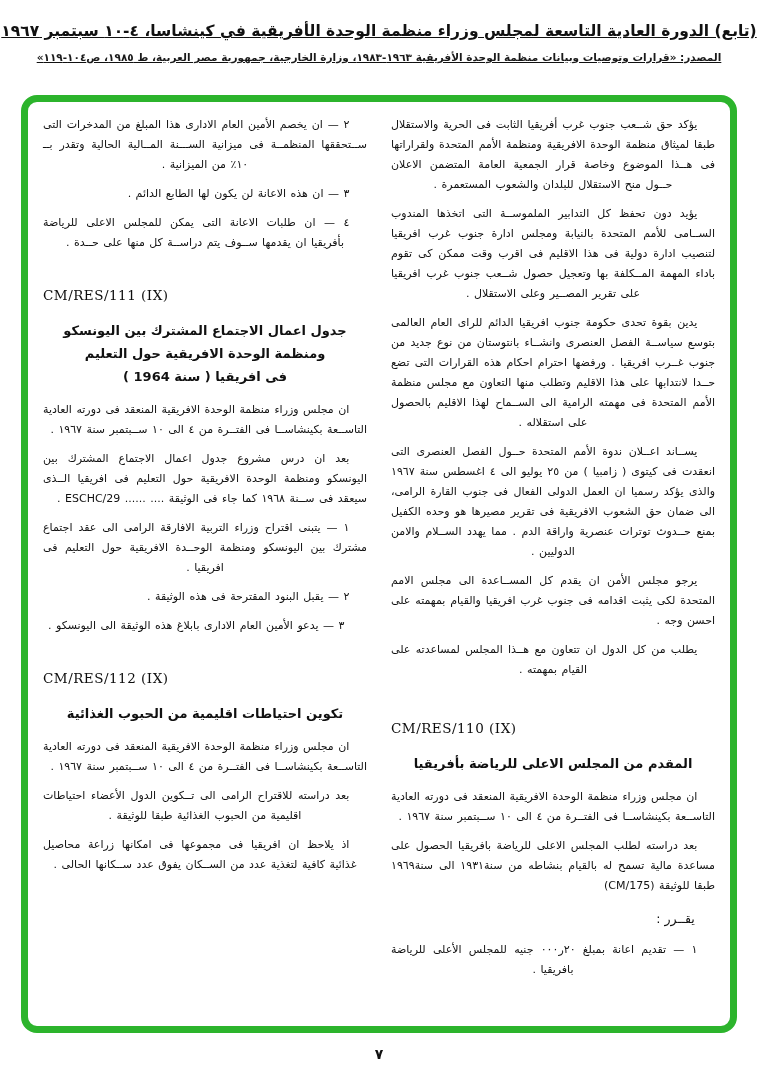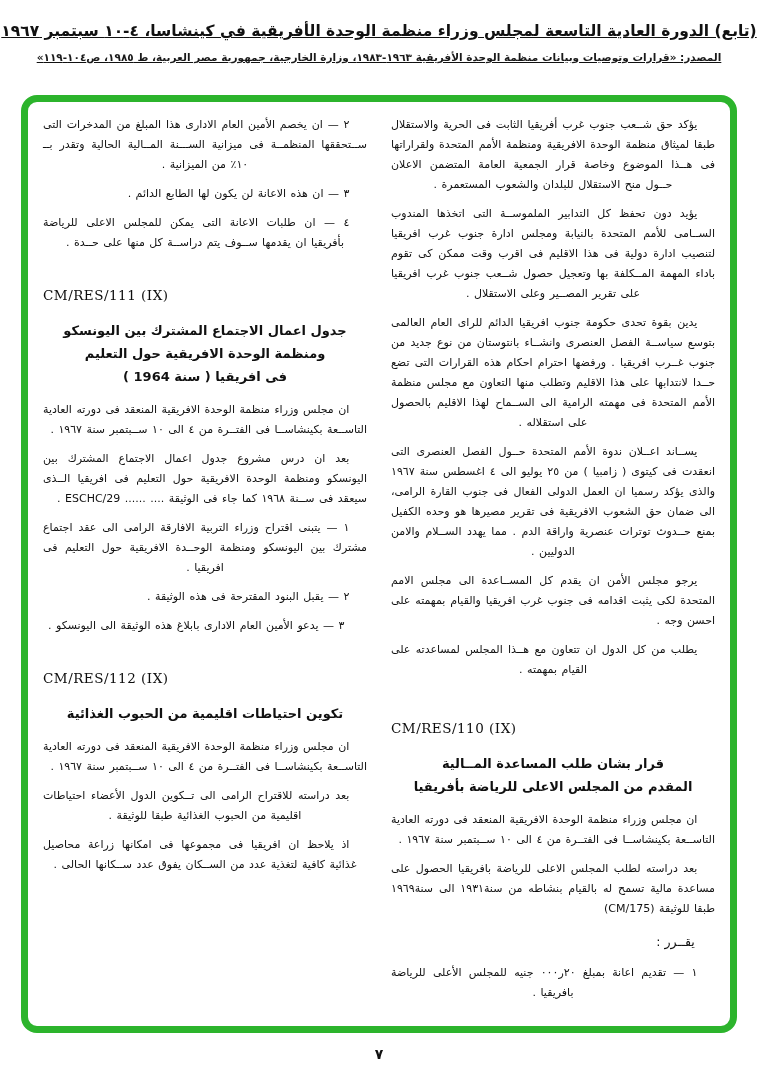--- a/index.html
+++ b/index.html
@@ -69,21 +69,20 @@
         <p class="b">يؤكد حق شــعب جنوب غرب أفريقيا الثابت فى الحرية والاستقلال طبقا لميثاق منظمة الوحدة الافريقية ومنظمة الأمم المتحدة ولقراراتها فى هــذا الموضوع وخاصة قرار الجمعية العامة المتضمن الاعلان حــول منح الاستقلال للبلدان والشعوب المستعمرة .</p>
         <p class="b">يؤيد دون تحفظ كل التدابير الملموســة التى اتخذها المندوب الســامى للأمم المتحدة بالنيابة ومجلس ادارة جنوب غرب افريقيا لتنصيب ادارة دولية فى هذا الاقليم فى اقرب وقت ممكن كى تقوم باداء المهمة المــكلفة بها وتعجيل حصول شــعب جنوب غرب افريقيا على تقرير المصــير وعلى الاستقلال .</p>
         <p class="b">يدين بقوة تحدى حكومة جنوب افريقيا الدائم للراى العام العالمى بتوسع سياســة الفصل العنصرى وانشــاء بانتوستان من نوع جديد من جنوب غــرب افريقيا . ورفضها احترام احكام هذه القرارات التى تضع حــدا لانتدابها على هذا الاقليم وتطلب منها التعاون مع مجلس منظمة الأمم المتحدة فى مهمته الرامية الى الســماح لهذا الاقليم بالحصول على استقلاله .</p>
         <p class="b">يســاند اعــلان ندوة الأمم المتحدة حــول الفصل العنصرى التى انعقدت فى كيتوى ( زامبيا ) من ٢٥ يوليو الى ٤ اغسطس سنة ١٩٦٧ والذى يؤكد رسميا ان العمل الدولى الفعال فى جنوب القارة الرامى، الى ضمان حق الشعوب الافريقية فى تقرير مصيرها هو وحده الكفيل بمنع حــدوث توترات عنصرية واراقة الدم . مما يهدد الســلام والامن الدوليين .</p>
         <p class="b last-r">يرجو مجلس الأمن ان يقدم كل المســاعدة الى مجلس الامم المتحدة لكى يثبت اقدامه فى جنوب غرب افريقيا والقيام بمهمته على احسن وجه .</p>
         <p class="b">يطلب من كل الدول ان تتعاون مع هــذا المجلس لمساعدته على القيام بمهمته .</p>
 
         <div class="code first-gap">CM/RES/110 (IX)</div>
 
         <div class="ttl-block">
-          <div class="ttl">قرار بشان طلب المساعدة المــالية</div>
           <div class="ttl">المقدم من المجلس الاعلى للرياضة بأفريقيا</div>
         </div>
 
         <p class="b last-r">ان مجلس وزراء منظمة الوحدة الافريقية المنعقد فى دورته العادية التاســعة بكينشاســا فى الفتــرة من ٤ الى ١٠ ســبتمبر سنة ١٩٦٧ .</p>
         <p class="b last-r">بعد دراسته لطلب المجلس الاعلى للرياضة بافريقيا الحصول على مساعدة مالية تسمح له بالقيام بنشاطه من سنة١٩٣١ الى سنة١٩٦٩ طبقا للوثيقة (CM/175)</p>
         <p class="decide">يقــرر :</p>
         <p class="b">١ — تقديم اعانة بمبلغ ٢٠ر٠٠٠ جنيه للمجلس الأعلى للرياضة بافريقيا .</p>
       </section>
 
       <section class="col">

